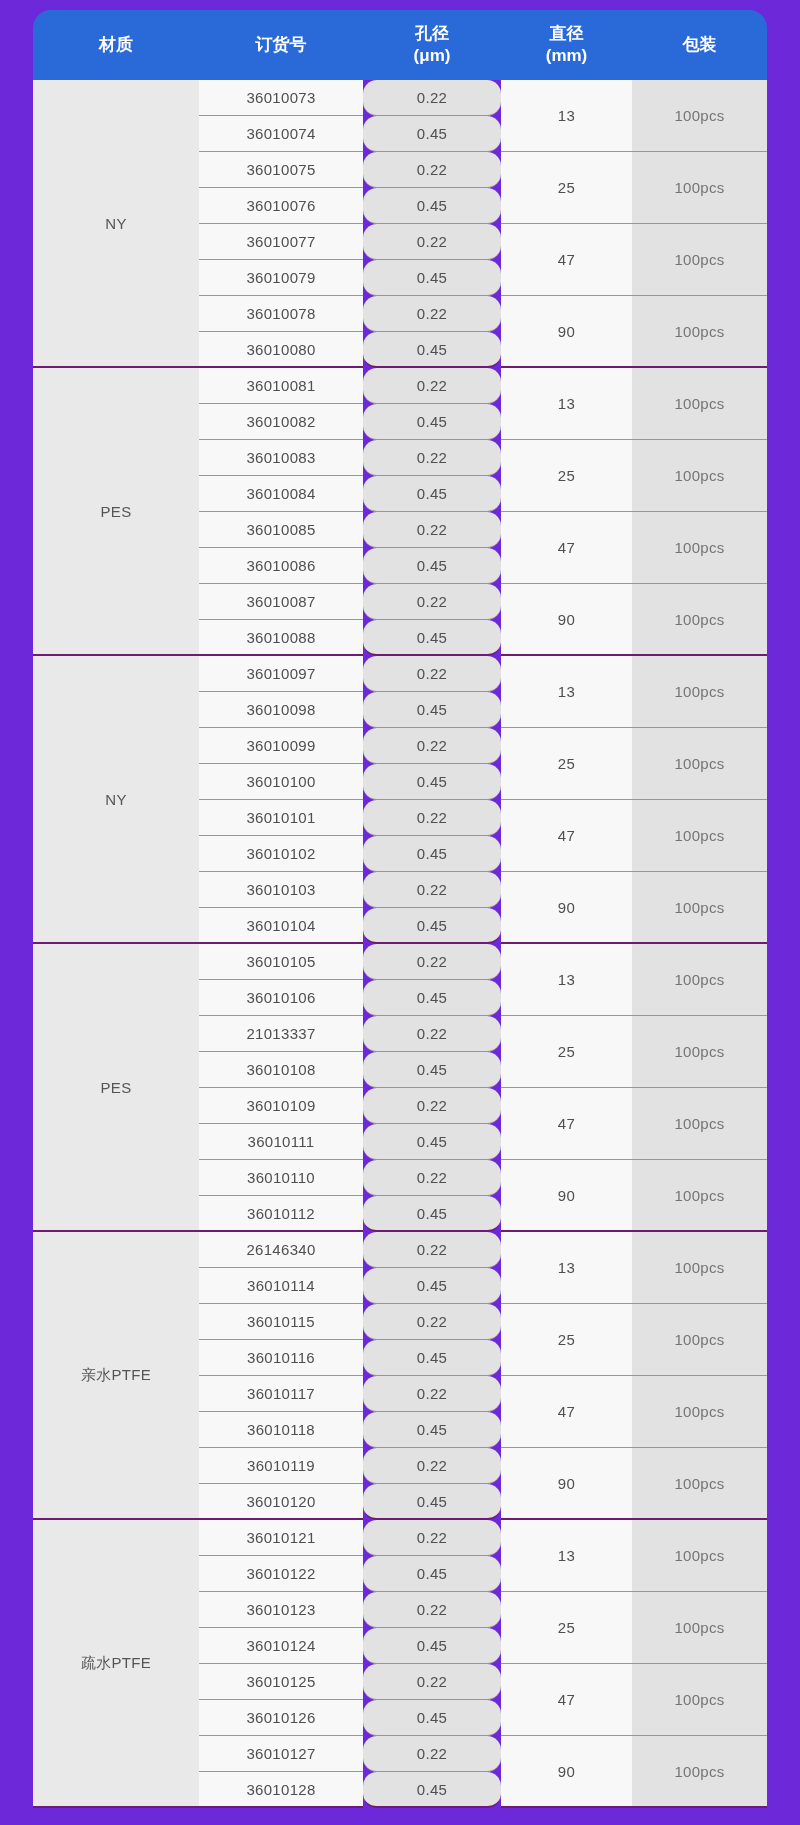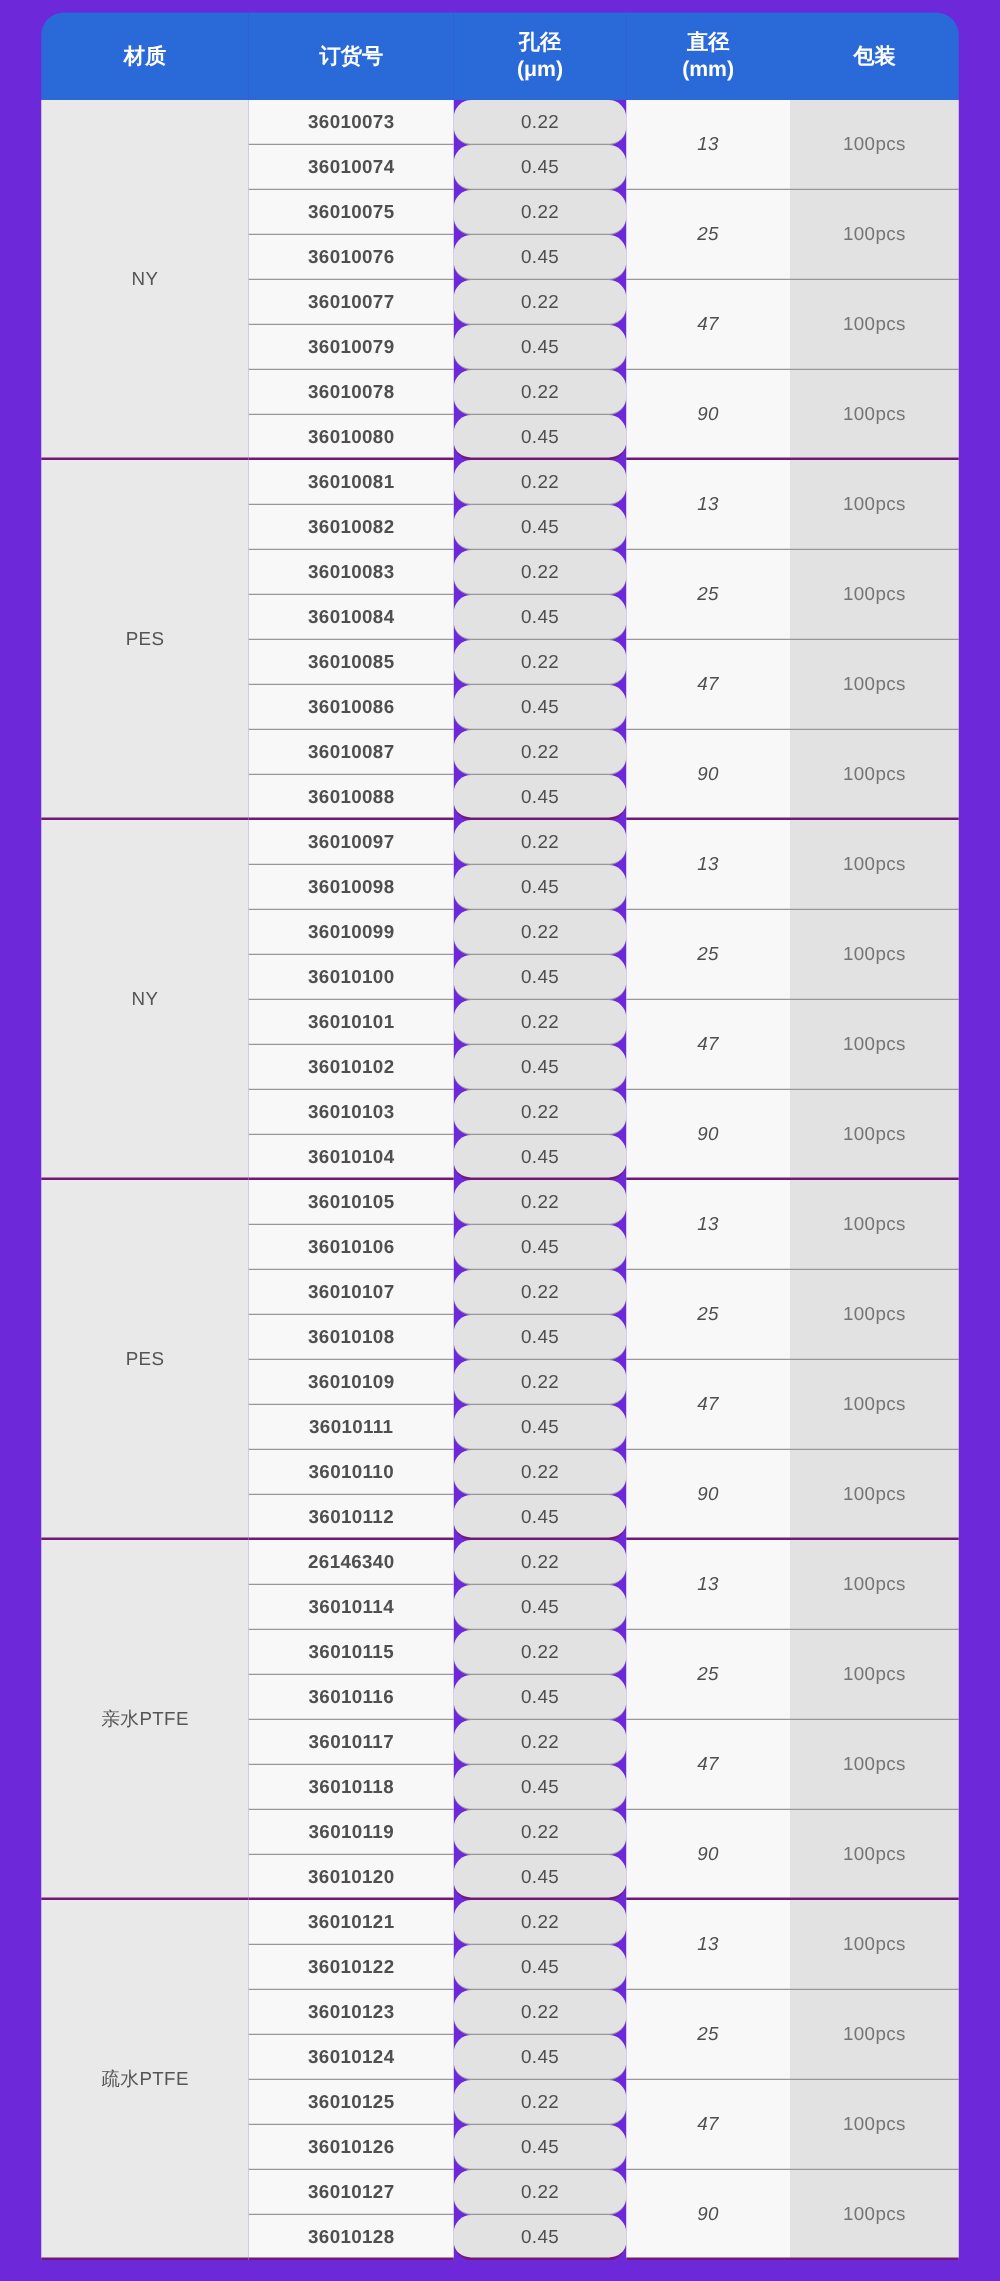--- a/index.html
+++ b/index.html
@@ -47,23 +47,23 @@
   td {
     box-sizing: border-box;
     padding: 0;
     text-align: center;
     vertical-align: middle;
     font-size: 15px;
     color: #4f4f4f;
     letter-spacing: 0.3px;
   }
   td.c-mat  { background: var(--mat-bg,  #e9e9e9); color: #555555; }
-  td.c-ord  { background: var(--ord-bg,  #f8f8f8); font-weight: bold; }
+  td.c-ord  { background: var(--ord-bg,  #f8f8f8); }
   td.c-pore { background: var(--pore-bg, #e2e2e2); border-radius: 14px; }
-  td.c-dia  { background: var(--dia-bg,  #f8f8f8); font-style: italic; }
+  td.c-dia  { background: var(--dia-bg,  #f8f8f8); }
   td.c-pack { background: var(--pack-bg, #e2e2e2); color: #757575; }
   td.rb { border-bottom: 1px solid #979797; }
   td.gb { border-bottom: 2px solid #701a75; }
 </style>
 </head>
 <body>
 
 <div class="page">
   <div class="table-wrap">
     <table>
@@ -227,21 +227,21 @@
             <td class="c-ord rb">36010105</td>
             <td class="c-pore rb">0.22</td>
             <td class="c-dia rb" rowspan="2">13</td>
             <td class="c-pack rb" rowspan="2">100pcs</td>
           </tr>
           <tr>
             <td class="c-ord rb">36010106</td>
             <td class="c-pore rb">0.45</td>
           </tr>
           <tr>
-            <td class="c-ord rb">36010107</td>
+            <td class="c-ord rb">21013337</td>
             <td class="c-pore rb">0.22</td>
             <td class="c-dia rb" rowspan="2">25</td>
             <td class="c-pack rb" rowspan="2">100pcs</td>
           </tr>
           <tr>
             <td class="c-ord rb">36010108</td>
             <td class="c-pore rb">0.45</td>
           </tr>
           <tr>
             <td class="c-ord rb">36010109</td>

